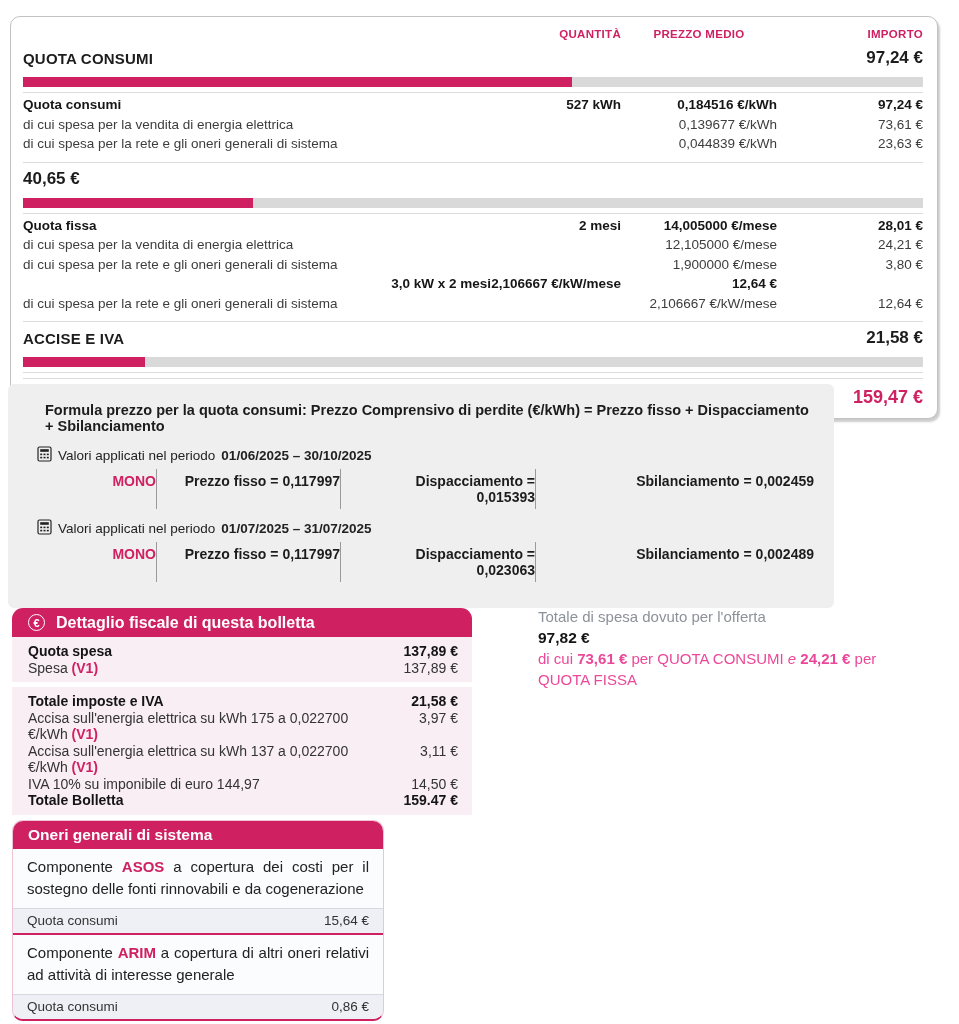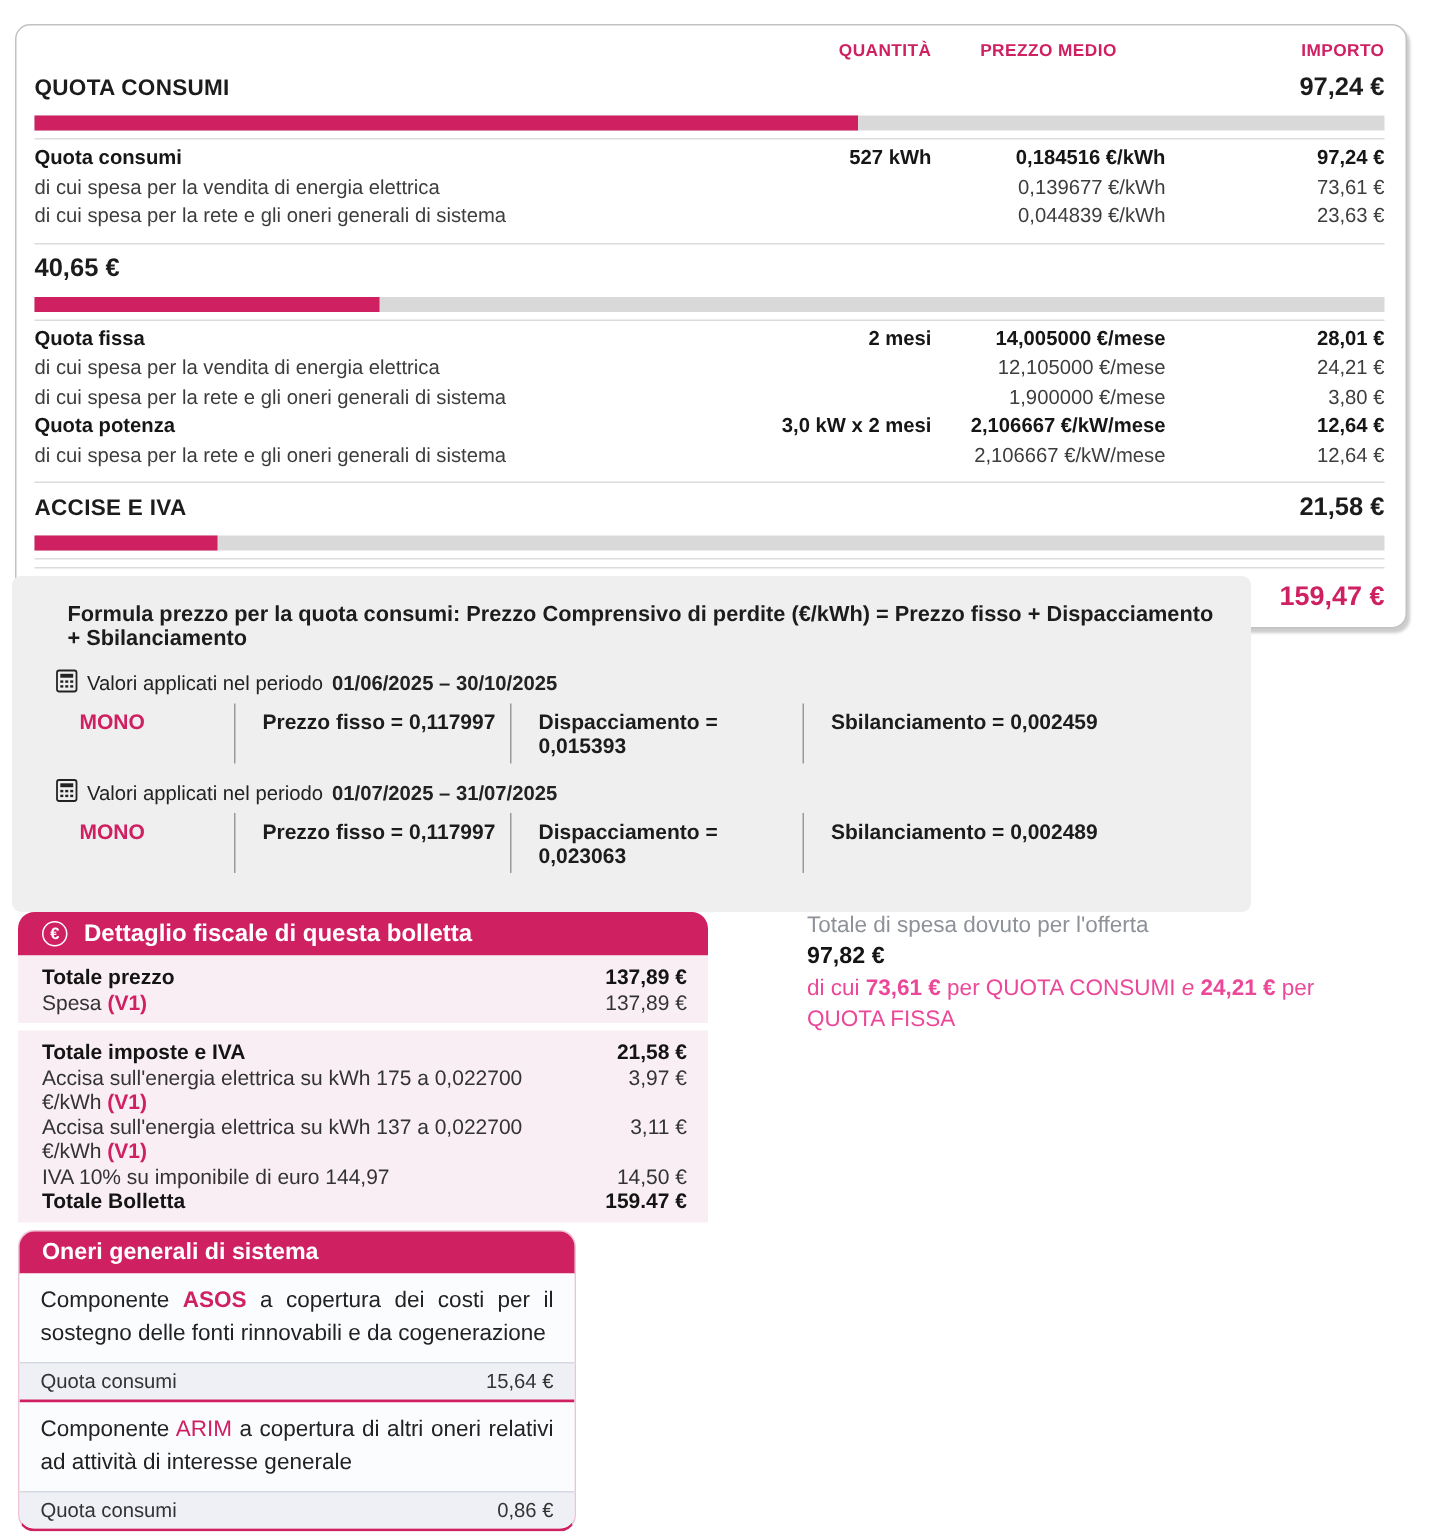--- a/index.html
+++ b/index.html
@@ -35,21 +35,21 @@
 
   
   .formula-box { position:absolute; left:8px; top:384px; width:826px;
     background:#efefef; border-radius:6px; padding:18px 20px 16px 37px; }
   .formula-title { font-size:14.5px; font-weight:700; margin-bottom:12px; }
   .period-line { display:flex; align-items:center; gap:6px; font-size:13.5px;
     margin:6px 0 4px -8px; color:#222; }
   .period-line b { font-weight:700; }
   .mono-row { display:grid; grid-template-columns:111px 184px 195px 1fr;
     align-items:stretch; margin:2px 0 10px; }
-  .mono-cell { font-size:14px; font-weight:700; padding:4px 0 4px 18px; }
+  .mono-cell { font-size:14px; font-weight:700; padding:4px 0 4px 18px;text-align:right; }
   .mono-cell.first { padding-left:8px; }
   .mono-cell.divided { border-left:1px solid #9a9a9a; }
 
   
   .fiscal-card { position:absolute; left:12px; top:608px; width:460px; }
   .card-header { color:#fff; border-radius:11px 11px 0 0; display:flex;
     align-items:center; gap:11px; padding:5px 16px; height:29px; }
   .fiscal-card .card-header-title { font-size:16px; font-weight:700; }
   .euro-circle { width:17px; height:17px; border:1.6px solid #fff;
     border-radius:50%; display:flex; align-items:center; justify-content:center;
@@ -144,21 +144,20 @@
           <span class="cell-p">12,105000 €/mese</span>
           <span class="cell-a">24,21 €</span>
         </div>
         <div class="bill-row">
           <span class="cell-l">di cui spesa per la rete e gli oneri generali di sistema</span>
           <span class="cell-q"></span>
           <span class="cell-p">1,900000 €/mese</span>
           <span class="cell-a">3,80 €</span>
         </div>
         <div class="bill-row bold">
-          <span class="cell-l">Quota potenza</span>
           <span class="cell-q">3,0 kW x 2 mesi</span>
           <span class="cell-p">2,106667 €/kW/mese</span>
           <span class="cell-a">12,64 €</span>
         </div>
         <div class="bill-row">
           <span class="cell-l">di cui spesa per la rete e gli oneri generali di sistema</span>
           <span class="cell-q"></span>
           <span class="cell-p">2,106667 €/kW/mese</span>
           <span class="cell-a">12,64 €</span>
         </div>
@@ -231,21 +230,21 @@
 </section>
 
 <section class="fiscal-card">
   <div class="card-header" style="background: rgb(207, 32, 98);">
     <span class="euro-circle">€</span>
     <span class="card-header-title">Dettaglio fiscale di questa bolletta</span>
   </div>
   <div id="fiscal-groups">
       <div class="fiscal-block">
         <div class="fiscal-row bold">
-          <span class="fiscal-label"><span style="font-weight: 700;">Totale prezzo</span></span>
+          <span class="fiscal-label"><span style="font-weight: 700;">Quota spesa</span></span>
           <span class="fiscal-amount">137,89 €</span>
         </div>
         <div class="fiscal-row">
           <span class="fiscal-label"><span>Spesa </span><span style="font-weight: 700; color: rgb(207, 32, 98);">(V1)</span></span>
           <span class="fiscal-amount">137,89 €</span>
         </div>
       </div>
       <div class="fiscal-block">
         <div class="fiscal-row bold">
           <span class="fiscal-label"><span style="font-weight: 700;">Totale imposte e IVA</span></span>
@@ -275,21 +274,21 @@
   <div class="card-header" style="background: rgb(207, 32, 98);">
     <span class="card-header-title">Oneri generali di sistema</span>
   </div>
   <div id="oneri-components">
       <div class="comp-desc"><span>Componente </span><span style="font-weight: 700; color: rgb(207, 32, 98);">ASOS</span><span> a copertura dei costi per il sostegno delle fonti rinnovabili e da cogenerazione</span></div>
       <div class="comp-row">
         <span>Quota consumi</span>
         <span>15,64 €</span>
       </div>
       <div class="comp-divider" style="border-top-color: rgb(207, 32, 98);"></div>
-      <div class="comp-desc"><span>Componente </span><span style="font-weight: 400; color: rgb(207, 32, 98);">ARIM</span><span> a copertura di altri oneri relativi ad attività di interesse generale</span></div>
+      <div class="comp-desc"><span>Componente </span><span style="font-weight: 700; color: rgb(207, 32, 98);">ARIM</span><span> a copertura di altri oneri relativi ad attività di interesse generale</span></div>
       <div class="comp-row">
         <span>Quota consumi</span>
         <span>0,86 €</span>
       </div>
     </div>
 </section>
 
 <aside class="offer-summary">
   <div class="offer-heading">Totale di spesa dovuto per l'offerta</div>
   <div class="offer-total">97,82 €</div>

